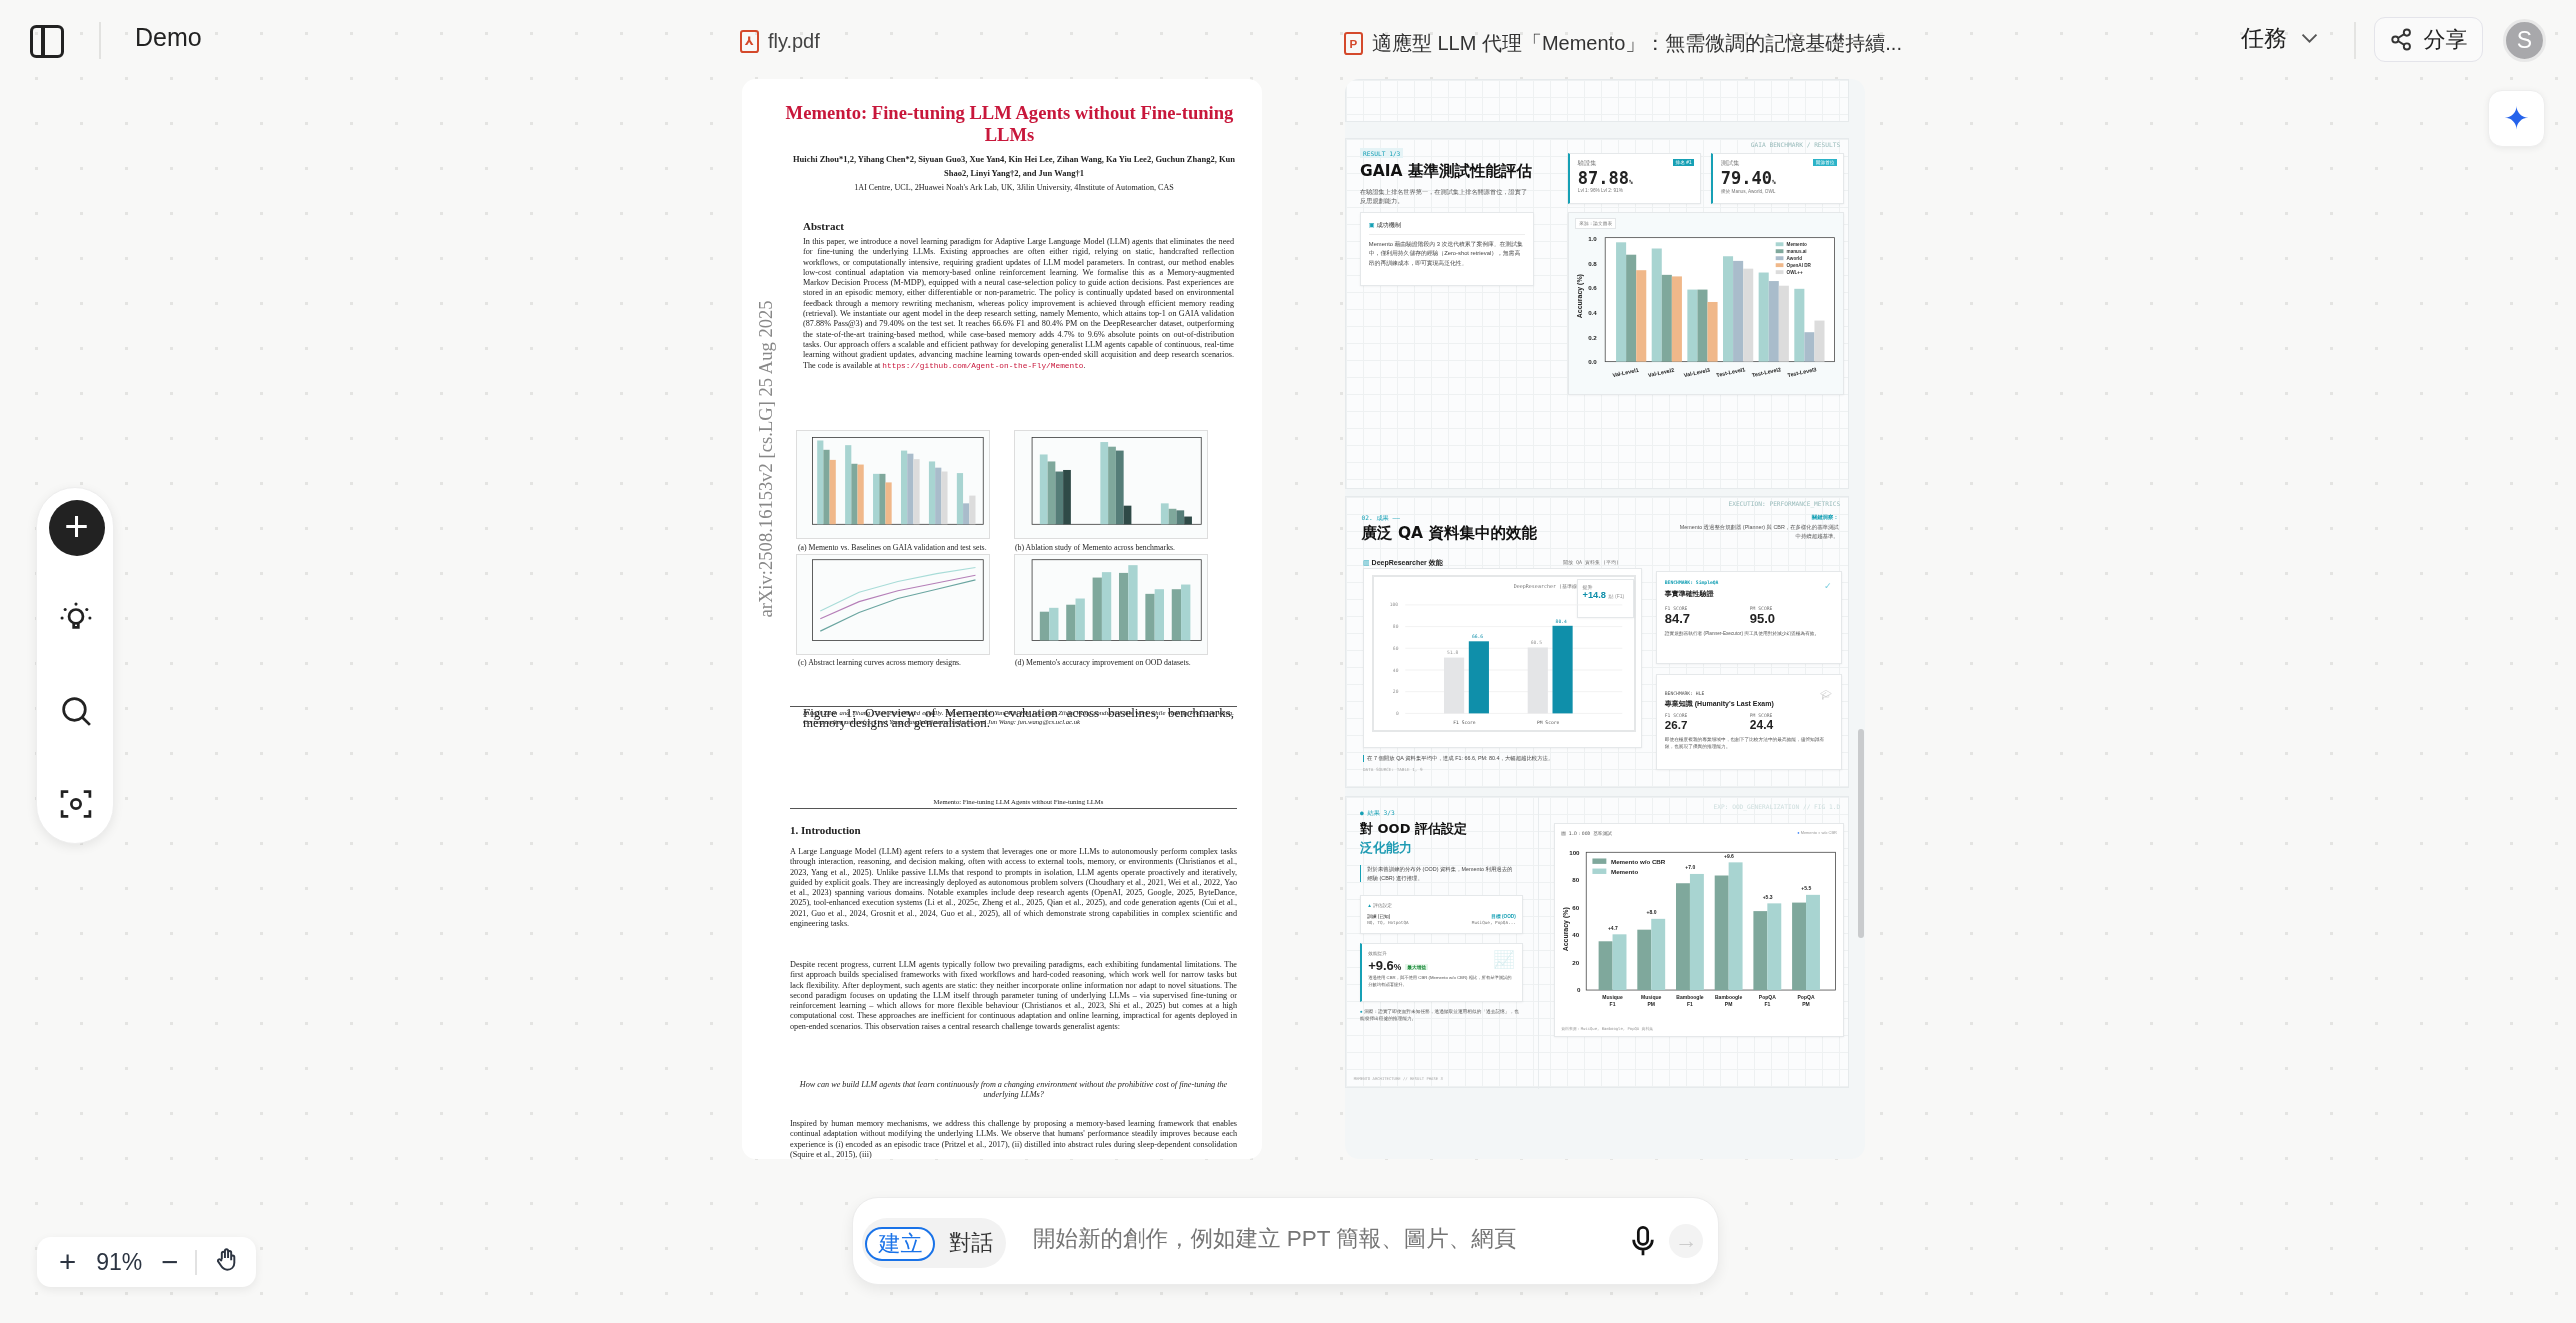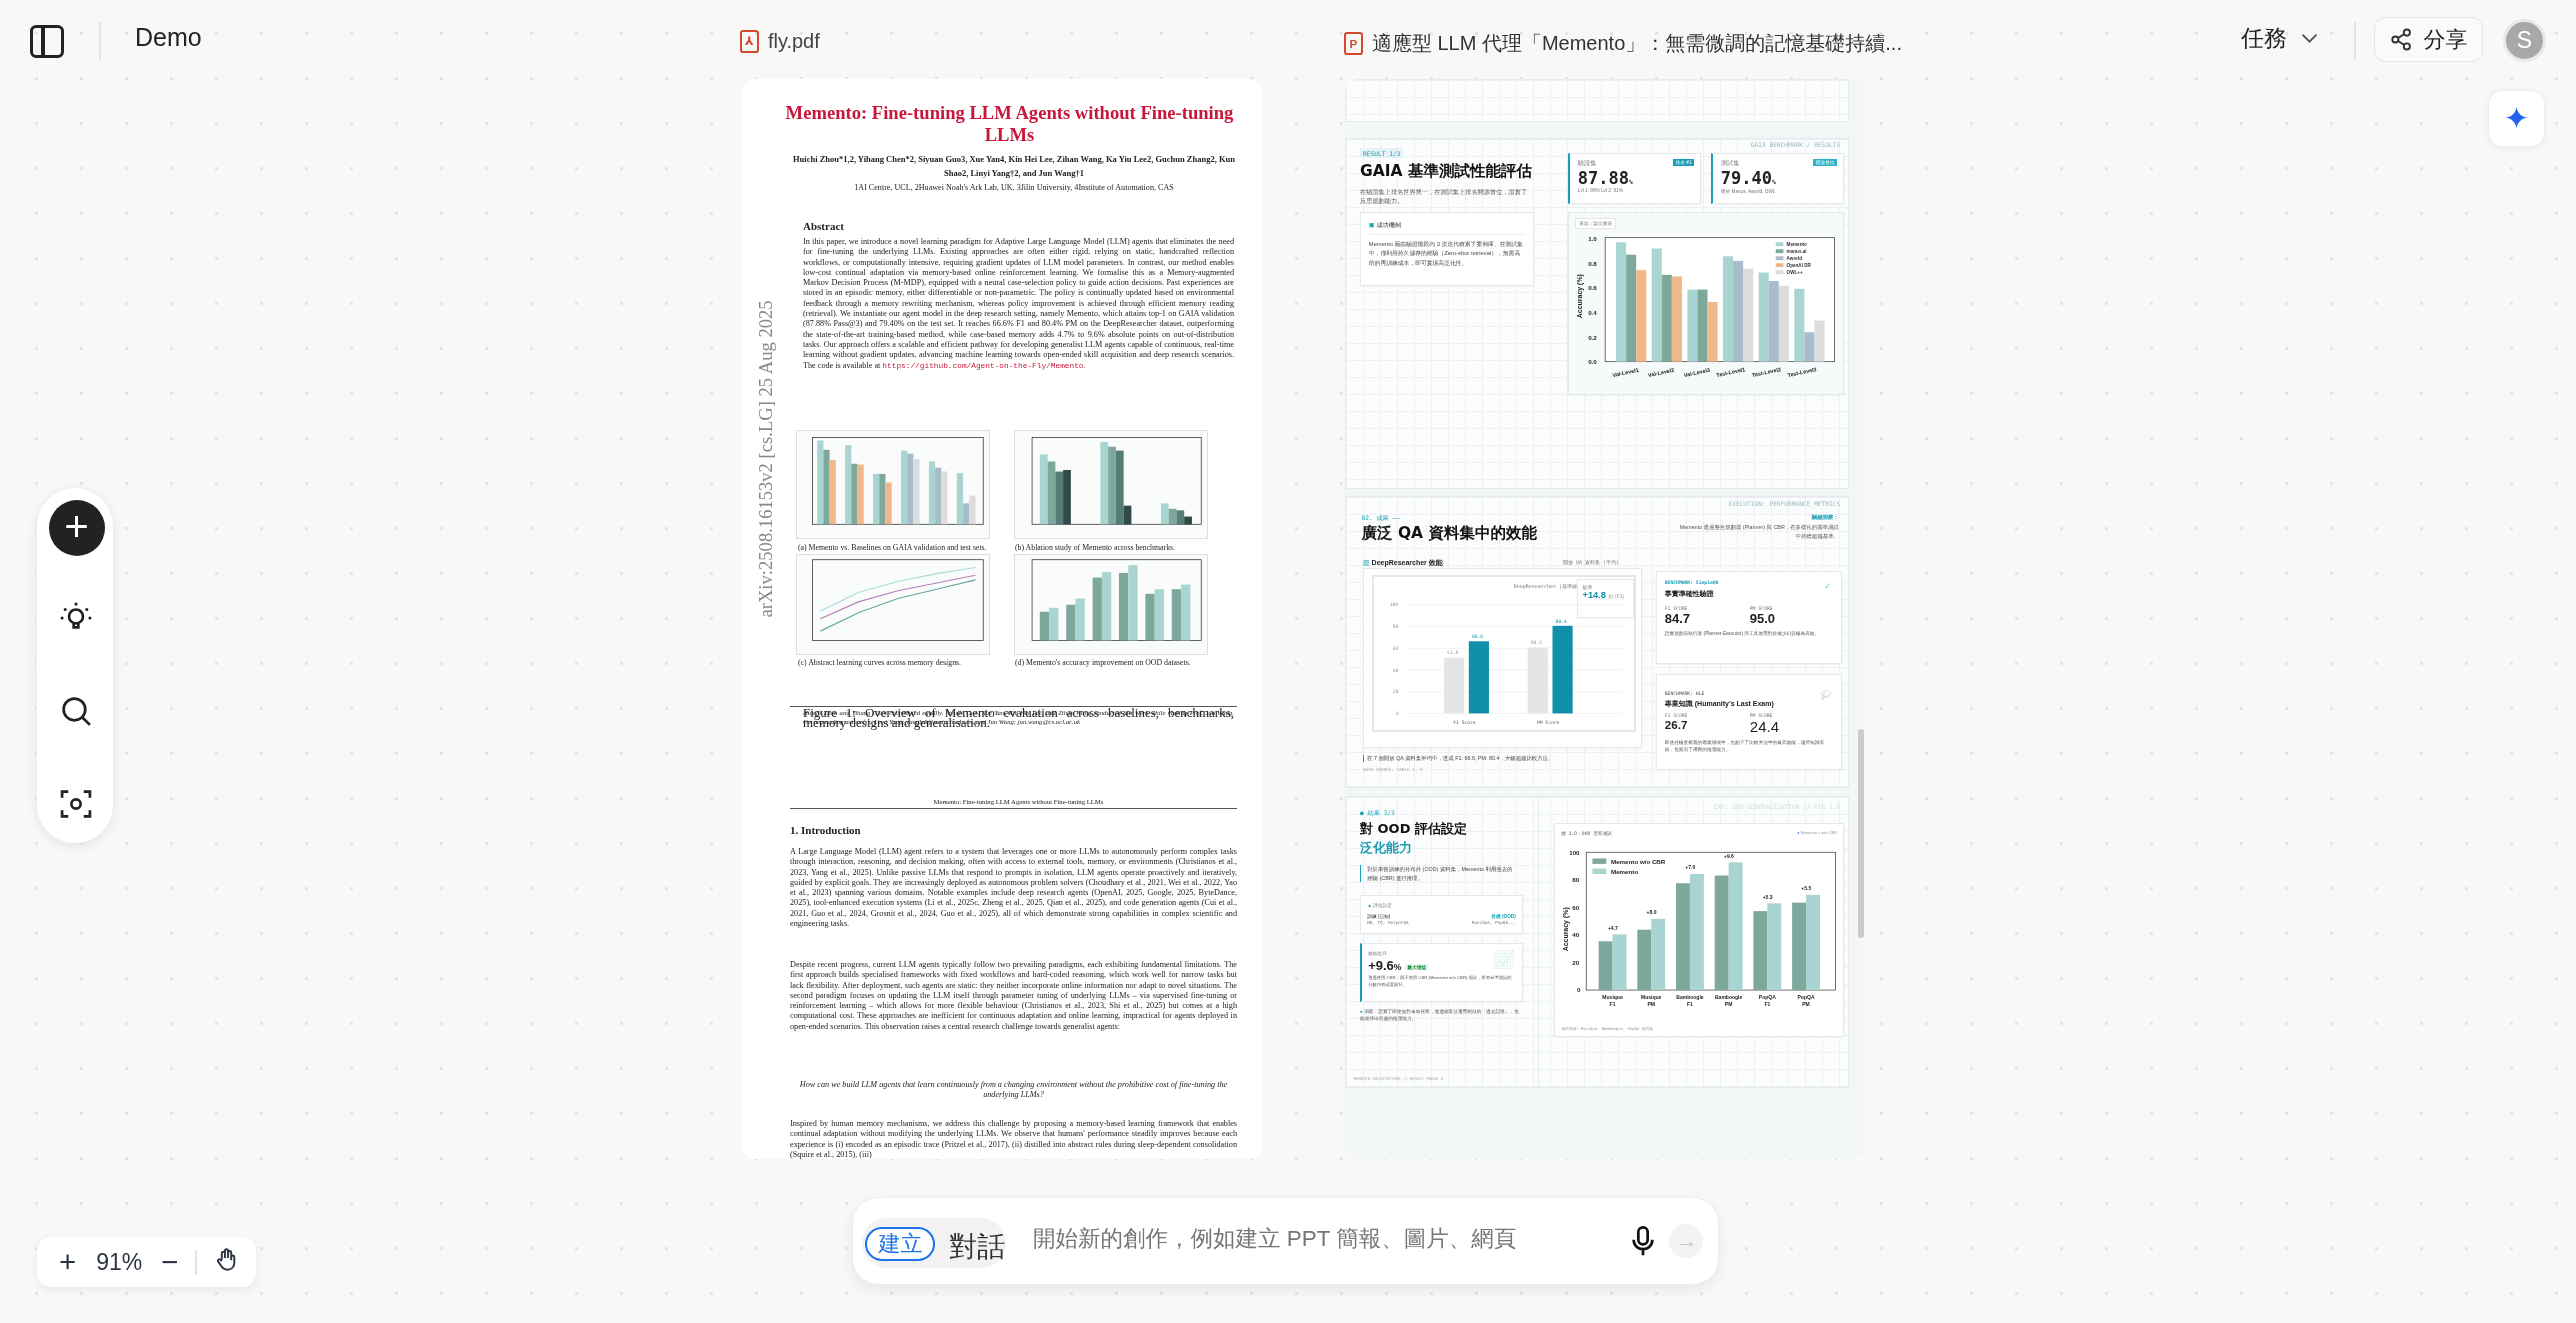--- a/index.html
+++ b/index.html
@@ -43,21 +43,21 @@
 
 .tool{position:absolute;left:36px;top:487px;width:78px;height:357px;background:#fff;border-radius:39px;box-shadow:0 3.1px 11px rgba(0,0,0,.08);border:0.8px solid #eee}
 .tool .plus{position:absolute;left:11.6px;top:11.6px;width:56px;height:56px;border-radius:50%;background:#222;color:#fff;font-size:42px;line-height:54px;text-align:center}
 .tool .ti{position:absolute;left:18.6px;width:40px;height:40px;display:flex;align-items:center;justify-content:center}
 
 .zoom{position:absolute;left:37px;top:1237px;width:219px;height:50px;background:#fff;border-radius:14px;box-shadow:0 3.1px 9.3px rgba(0,0,0,.07);display:flex;align-items:center;font-size:23px;color:#2c3441}
 
 .input{position:absolute;left:852px;top:1197px;width:867px;height:88px;background:#fff;border-radius:26px;border:1.6px solid #ececec;box-shadow:0 4.7px 14px rgba(0,0,0,.07)}
 .seg{position:absolute;left:9.3px;top:20px;width:144px;height:50px;background:#f2f2f2;border-radius:25px}
 .seg .on{position:absolute;left:3.1px;top:8.5px;width:70px;height:34px;border:2.3px solid #1a73e8;border-radius:17px;color:#1a73e8;font-size:22px;text-align:center;line-height:29.5px;background:#fff}
-.seg .off{position:absolute;left:87px;top:10px;font-size:28px;color:#333}
+.seg .off{position:absolute;left:87px;top:10px;font-size:22px;color:#333}
 .ph{position:absolute;left:180px;top:28px;font-size:22.5px;color:#777;border:none;outline:none;width:559px;background:transparent;font-family:"Liberation Sans","DejaVu Sans",sans-serif}
 .mic{position:absolute;left:776px;top:23px;width:28px;height:39px}
 .send{position:absolute;left:816px;top:26px;width:34px;height:34px;border-radius:50%;background:#f3f3f3;color:#ccc;font-size:23px;text-align:center;line-height:33px}
 .sparkle{position:absolute;left:2488px;top:90px;width:57px;height:57px;border-radius:14px;background:#fff;border:0.8px solid #eee;box-shadow:0 1.6px 6.2px rgba(0,0,0,.06);color:#2563eb;font-size:31px;text-align:center;line-height:56px}
 </style>
 </head>
 <body>
 
 <div class="top">
   <div class="sb-btn"></div>
@@ -360,21 +360,21 @@
       <div class="mono" style="font-size:4.7px;color:#555">BENCHMARK: HLE</div>
       <div style="position:absolute;right:9.3px;top:14px;color:#ccc;font-size:9.3px">🎓︎</div>
       <div style="font-size:7px;font-weight:bold;margin-top:3.1px">專業知識 (Humanity's Last Exam)</div>
       <div style="display:flex;margin-top:4.7px">
         <div style="width:85px">
             <div class="small mono" style="font-size:4.7px">F1 SCORE</div>
             <div style="font-size:11.6px;font-weight:bold">26.7</div>
           </div>
         <div>
             <div class="small mono" style="font-size:4.7px">PM SCORE</div>
-            <div style="font-size:15px;font-weight:normal">24.4</div>
+            <div style="font-size:12px;font-weight:bold">24.4</div>
           </div>
       </div>
       <div style="font-size:4.7px;color:#555;margin-top:3.9px;line-height:7px">即使在極度複雜的專業領域中，也創下了比較方法中的最高效能，儘管知識有限，也展現了優異的推理能力。</div>
     </div>
   </div>
 
   <div class="slide" style="top:717px;height:292px">
     <div class="kicker" style="right:7.8px;top:6.2px;color:#cdd">EXP: OOD_GENERALIZATION // FIG 1.D</div>
     <div class="kicker" style="left:14px;top:12.4px">● 結果 3/3</div>
     <div class="stitle" style="left:14px;top:23px;font-size:13px">對 OOD 評估設定</div>

